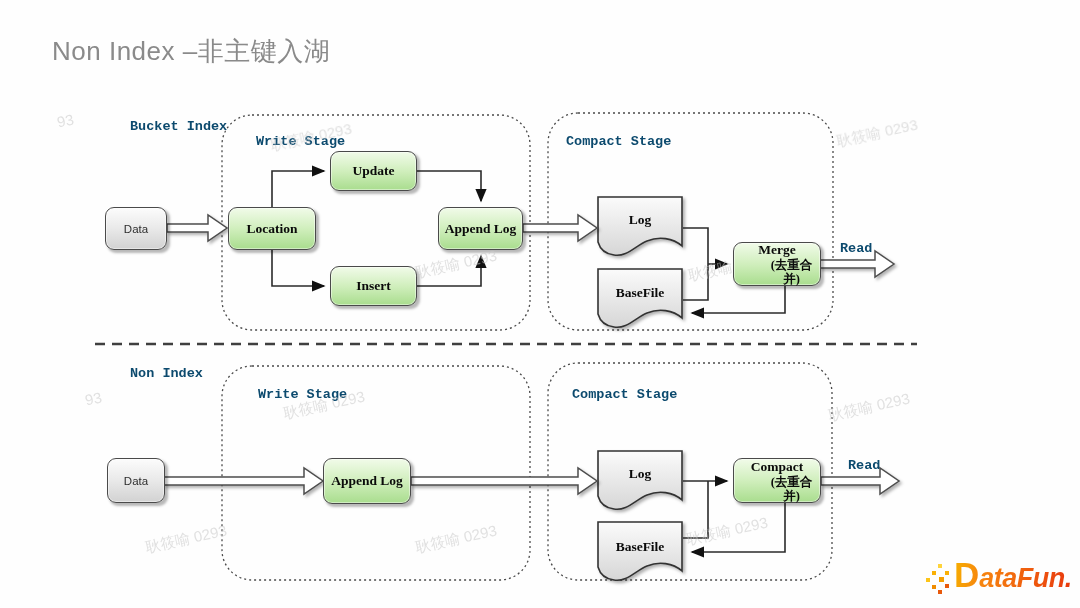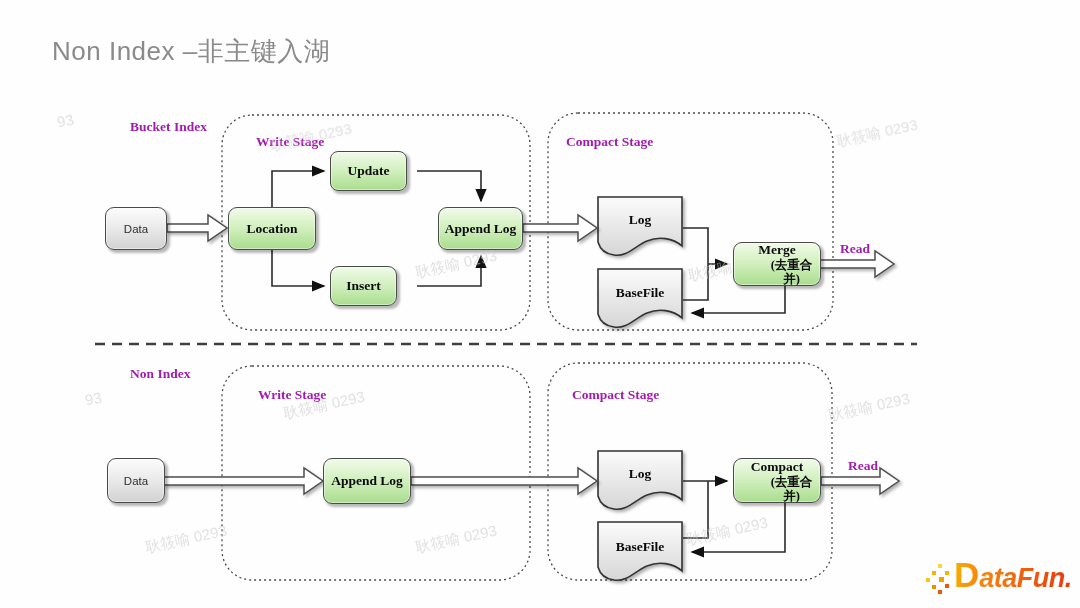--- a/index.html
+++ b/index.html
@@ -1,20 +1,20 @@
 <!DOCTYPE html>
 <html><head>
 <meta charset="utf-8">
 <style>
   html,body{margin:0;padding:0;background:#ffffff;}
   .canvas{position:relative;width:1080px;height:608px;background:#fefefe;overflow:hidden;
           font-family:"Liberation Sans",sans-serif;}
   .title{position:absolute;left:52px;top:34px;font-size:26px;color:#8a8a8a;letter-spacing:.5px;}
-  .lbl{position:absolute;font-family:Liberation Serif, serif;font-weight:700;
-       color:#a21caf;font-size:13.5px;white-space:nowrap;}
+  .lbl{position:absolute;font-family:Liberation Mono, monospace;font-weight:700;
+       color:#0c4a6e;font-size:13.5px;white-space:nowrap;}
   .bx{position:absolute;box-sizing:border-box;display:flex;flex-direction:column;align-items:center;
       justify-content:center;text-align:center;border:1.4px solid #4a4a4a;border-radius:9px;
       font-family:"Liberation Serif","DejaVu Serif",serif;font-weight:700;font-size:13.5px;color:#0a0a0a;
       box-shadow:2.5px 2.5px 2.5px rgba(0,0,0,.28), inset 0 0 0 1px rgba(255,255,255,.45);}
   .green{background:linear-gradient(180deg,#f1fbe9 0%,#cfeebb 52%,#a9dd8e 100%);}
   .gray{background:linear-gradient(180deg,#fcfcfc 0%,#e9e9e9 50%,#d2d2d2 100%);
         font-family:"Liberation Sans",sans-serif;font-weight:400;font-size:11.5px;color:#2e2e2e;}
   .sub{font-size:12.5px;line-height:14px;padding-left:29px;}
   .doclbl{position:absolute;font-family:"Liberation Serif","DejaVu Serif",serif;font-weight:700;
           font-size:13.5px;color:#0a0a0a;text-align:center;width:86px;}
@@ -96,22 +96,22 @@
       <polyline points="785,503 785,552 692,552" marker-end="url(#ah)"></polyline>
     </g>
   </svg>
 
   <div class="lbl" style="left:130px;top:119px;">Bucket Index</div>
   <div class="lbl" style="left:256px;top:134px;">Write Stage</div>
   <div class="lbl" style="left:566px;top:134px;">Compact Stage</div>
 
   <div class="bx gray" style="left:105px;top:207px;width:62px;height:43px;">Data</div>
   <div class="bx green" style="left:228px;top:207px;width:88px;height:43px;">Location</div>
-  <div class="bx green" style="left:330px;top:151px;width:77px;height:40px;border-radius:8px;">Update</div>
-  <div class="bx green" style="left:330px;top:266px;width:67px;height:40px;">Insert</div>
+  <div class="bx green" style="left:330px;top:151px;width:87px;height:40px;">Update</div>
+  <div class="bx green" style="left:330px;top:266px;width:87px;height:40px;">Insert</div>
   <div class="bx green" style="left:438px;top:207px;width:85px;height:43px;">Append Log</div>
 
   <div class="doclbl" style="left:597px;top:212px;">Log</div>
   <div class="doclbl" style="left:597px;top:285px;">BaseFile</div>
 
   <div class="bx green" style="left:733px;top:242px;width:88px;height:44px;">
     <span>Merge</span>
     <span class="sub">(去重合并)</span>
   </div>
   <div class="lbl" style="left:840px;top:241px;">Read</div>

